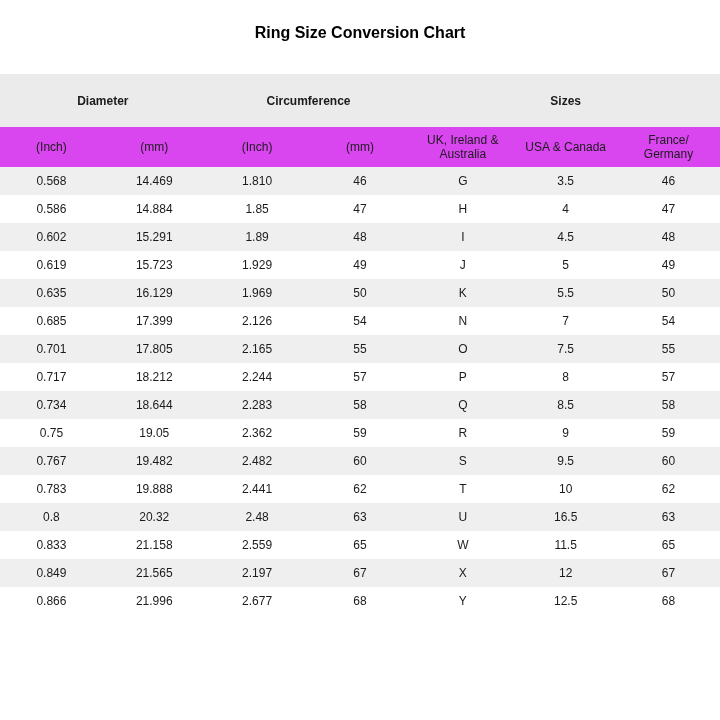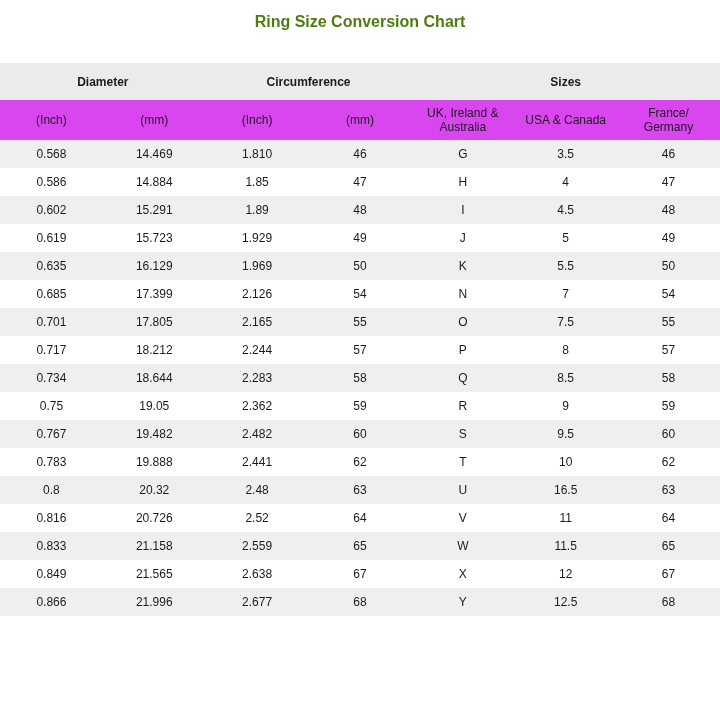--- a/index.html
+++ b/index.html
@@ -9,43 +9,43 @@
   }
   body {
     width: 720px;
     height: 720px;
     font-family: "Liberation Sans", sans-serif;
     color: #1d1d1d;
     overflow: hidden;
   }
   .title {
     margin: 0;
-    padding-top: 13px;
+    padding-top: 24px;
     height: 18px;
     line-height: 18px;
     text-align: center;
     font-size: 16px;
     font-weight: bold;
-    color: #4d7c0f;
+    color: #000000;
   }
   table.chart {
     width: 720px;
     margin-top: 32px;
     border-collapse: collapse;
     table-layout: fixed;
   }
   table.chart col { width: 14.2857%; }
   thead tr.group-row th {
     background: #ebebeb;
     height: 37px;
     font-size: 12px;
     font-weight: bold;
     text-align: center;
     vertical-align: middle;
-    padding: 0;
+    padding: 8px;
     color: #1b1b1b;
   }
   thead tr.sub-row th {
     background: #d946ef;
     height: 40px;
     font-size: 12px;
     font-weight: normal;
     text-align: center;
     vertical-align: middle;
     padding: 0 6px;
@@ -209,41 +209,32 @@
         <tr>
           <td>0.8</td>
           <td>20.32</td>
           <td>2.48</td>
           <td>63</td>
           <td>U</td>
           <td>16.5</td>
           <td>63</td>
         </tr>
         <tr>
-          <td>0.816</td>
-          <td>20.726</td>
-          <td>2.52</td>
-          <td>64</td>
-          <td>V</td>
-          <td>11</td>
-          <td>64</td>
-        </tr>
-        <tr>
           <td>0.833</td>
           <td>21.158</td>
           <td>2.559</td>
           <td>65</td>
           <td>W</td>
           <td>11.5</td>
           <td>65</td>
         </tr>
         <tr>
           <td>0.849</td>
           <td>21.565</td>
-          <td>2.638</td>
+          <td>2.197</td>
           <td>67</td>
           <td>X</td>
           <td>12</td>
           <td>67</td>
         </tr>
         <tr>
           <td>0.866</td>
           <td>21.996</td>
           <td>2.677</td>
           <td>68</td>

